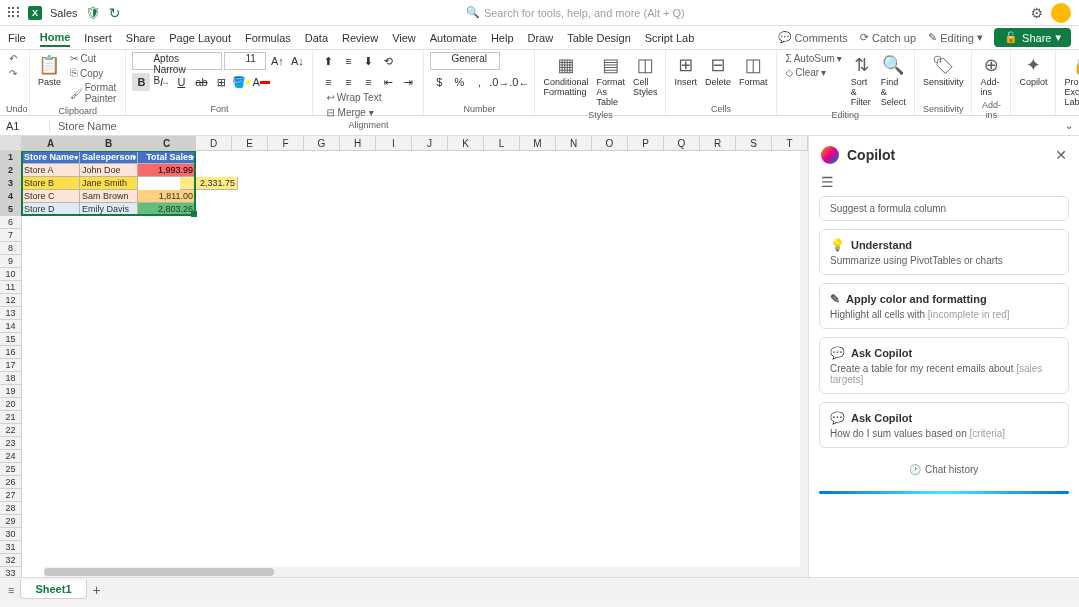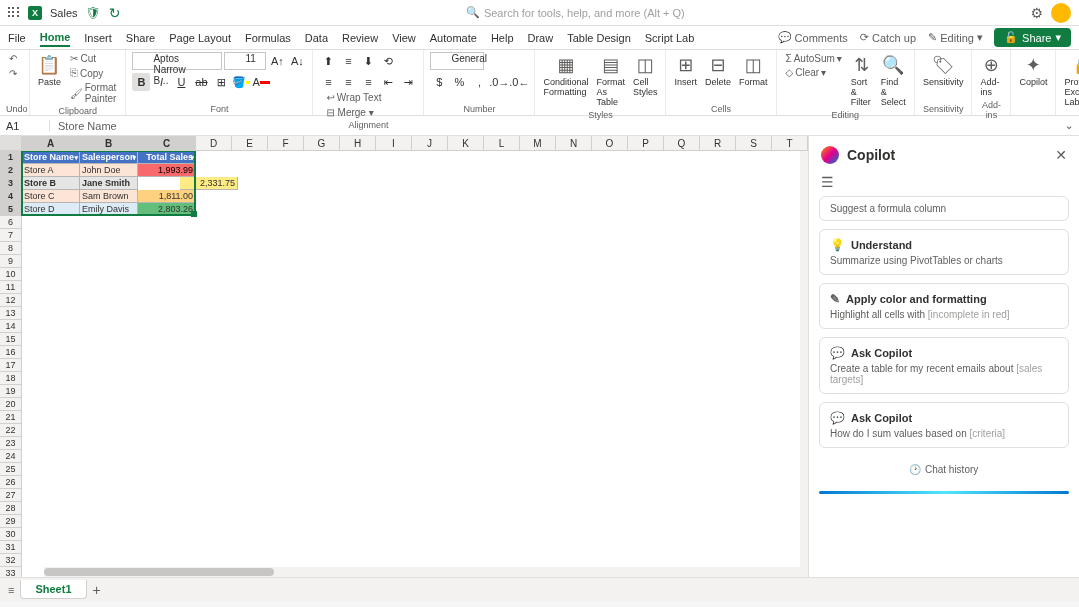--- a/index.html
+++ b/index.html
@@ -63,21 +63,21 @@
 .cells { flex:1; position:relative; background:#fff; }
 .table { position:absolute; top:0; left:0; }
 .trow { display:flex; height:13px; font-size:9px; }
 .tcell { border-right:1px solid #b8b6b4; border-bottom:1px solid #b8b6b4; padding:0 2px; line-height:13px; overflow:hidden; white-space:nowrap; }
 .c-a { width:58px; }
 .c-b { width:58px; }
 .c-c { width:58px; text-align:right; }
 .th-row .tcell { background:#4472c4; color:#fff; font-weight:600; position:relative; }
 .th-row .tcell::after { content:"▾"; position:absolute; right:1px; top:0; font-size:7px; color:#fff; }
 .r1 .c-a,.r1 .c-b{background:#fce4d6;} .r1 .c-c{background:#f8696b;color:#000;}
-.r2 .c-a,.r2 .c-b{background:#e5e5e5;font-weight:bold;} .r2 .c-c{background:#ffeb84;margin-left:42px;}
+.r2 .c-a,.r2 .c-b{background:#fde047;} .r2 .c-c{background:#ffeb84;margin-left:42px;}
 .r3 .c-a,.r3 .c-b{background:#fce4d6;} .r3 .c-c{background:#fdd17f;text-align:right;}
 .r4 .c-a,.r4 .c-b{background:#ddebf7;} .r4 .c-c{background:#63be7b;}
 .sel-outline { position:absolute; top:-1px; left:-1px; width:175px; height:66px; border:2px solid #107c41; pointer-events:none; }
 .sel-handle { position:absolute; bottom:-3px; right:-3px; width:6px; height:6px; background:#107c41; }
 
 
 .copilot { width:340px; background:#fff; border-left:1px solid #e1dfdd; display:flex; flex-direction:column; }
 .cp-header { display:flex; align-items:center; padding:10px 12px; gap:8px; }
 .cp-logo { width:18px; height:18px; background:linear-gradient(135deg,#ff8c00,#e3008c,#0078d4); border-radius:50%; }
 .cp-title { font-size:14px; font-weight:600; flex:1; }
@@ -225,21 +225,21 @@
       </div>
     </div>
     <div style="display:flex;flex-direction:column;gap:2px;margin-left:4px">
       <div class="rb-mini">↩ <span>Wrap Text</span></div>
       <div class="rb-mini">⊟ Merge ▾</div>
     </div>
     <div class="rg-label">Alignment</div>
   </div>
   <div class="ribbon-group">
     <div class="rg-body" style="flex-direction:column;gap:3px">
-      <div class="font-box" style="width:54px">
+      <div class="font-box" style="width:70px">
           <span>General</span>
         </div>
       <div class="btn-row">
         <span class="fmt-btn">$</span>
         <span class="fmt-btn">%</span>
         <span class="fmt-btn">,</span>
         <span class="fmt-btn">.0→</span>
         <span class="fmt-btn">.0←</span>
       </div>
     </div>

